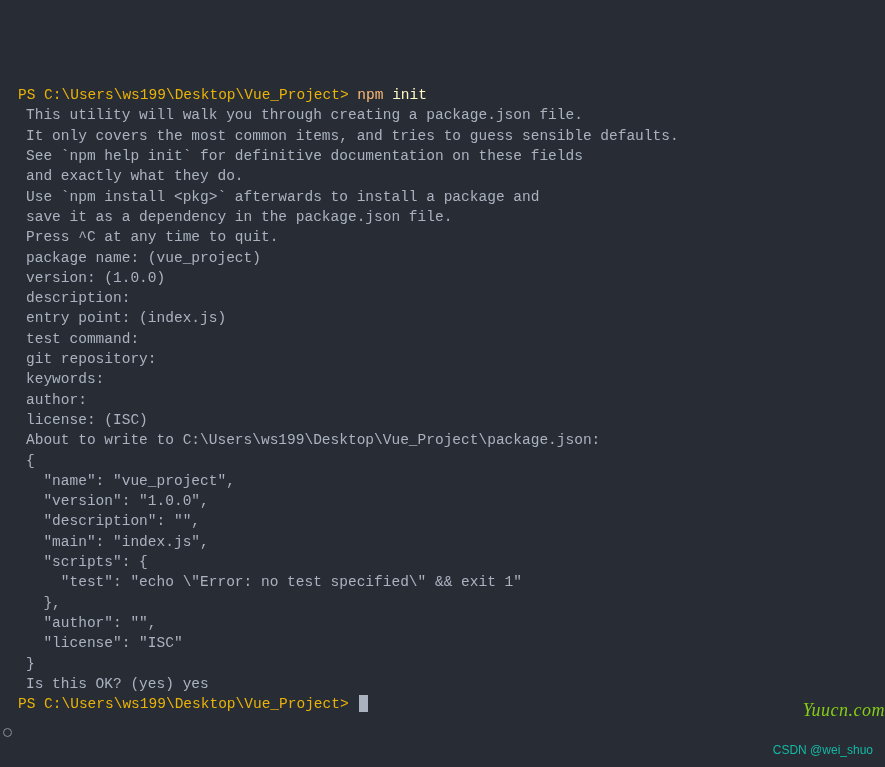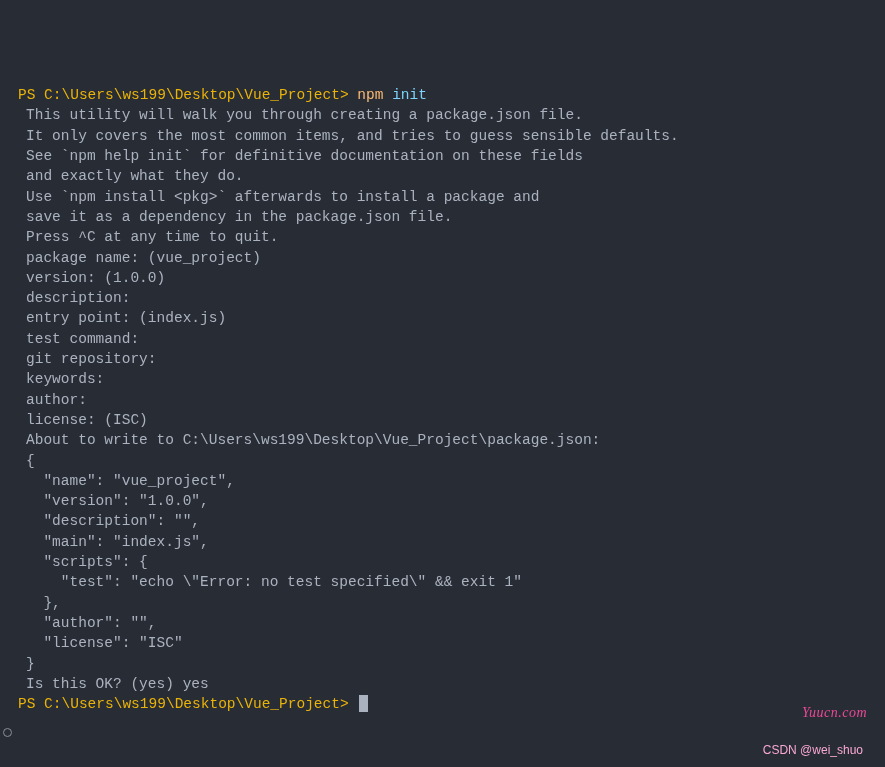--- a/index.html
+++ b/index.html
@@ -20,41 +20,41 @@
       white-space: pre;
       overflow: hidden;
     }
     .prompt-prefix {
       color: #eab308;
     }
     .cmd-npm {
       color: #fdba74;
     }
     .cmd-arg {
-      color: #7dd3fc;
+      color: #fef9c3;
     }
     .output-text {
       color: #abb2bf;
       margin-left: 8px;
     }
     .watermark-yuucn {
       position: absolute;
-      right: 18px;
+      right: 0;
       bottom: 44px;
-      color: #ec4899;
+      color: #84cc16;
       font-family: Georgia, 'Times New Roman', serif;
-      font-size: 14px;
+      font-size: 18px;
       font-style: italic;
       letter-spacing: 0.5px;
     }
     .watermark-csdn {
       position: absolute;
-      right: 22px;
+      right: 12px;
       bottom: 8px;
-      color: #f9a8d4;
+      color: #14b8a6;
       font-family: Arial, sans-serif;
       font-size: 12px;
     }
     .cursor-block {
       display: inline-block;
       width: 9px;
       height: 17px;
       background-color: #abb2bf;
       vertical-align: text-bottom;
       margin-left: 2px;

